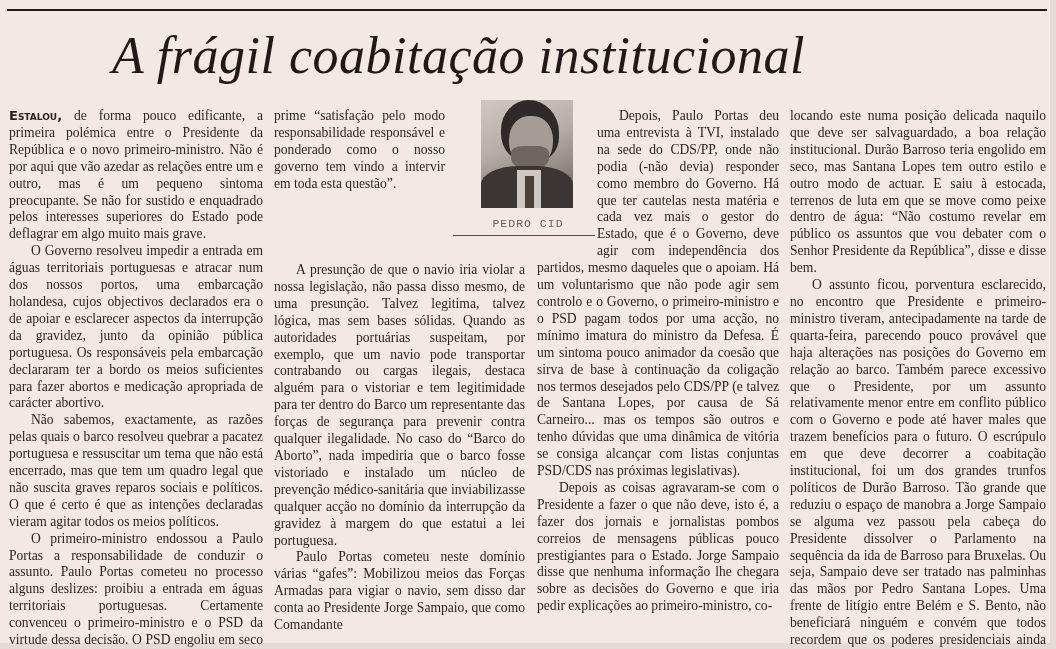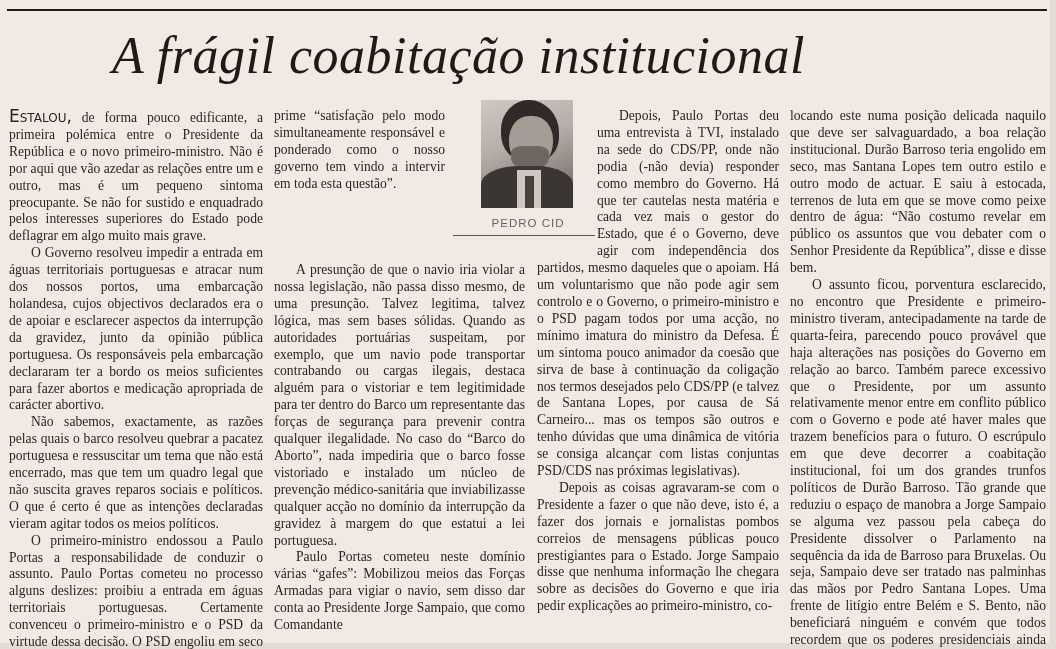--- a/index.html
+++ b/index.html
@@ -28,21 +28,21 @@
   .col {
     position: absolute;
     font-family: "Liberation Serif", "DejaVu Serif", serif;
     font-size: 13.6px; line-height: 16.9px;
     text-align: justify; color: #2b2523;
   }
   .col p { margin: 0; text-indent: 0; }
   .col p.ind { text-indent: 22px; }
   .lead {
     font-family: "DejaVu Sans", "Liberation Sans", sans-serif;
-    font-weight: normal; font-variant: small-caps; font-size: 17px;
+    font-weight: bold; font-variant: small-caps; font-size: 13px;
     color: #2a1f1c;
   }
   .c1 { left: 9px;   top: 108px; width: 254px; }
   .c2 { left: 274px; top: 108px; width: 251px; }
   .c3 { left: 597px; top: 108px; width: 182px; }
   .c4 { left: 790px; top: 108px; width: 256px; }
   .float-photo {
     float: right; width: 176px; height: 164px; margin: -10px -104px 0 8px;
   }
   .photo {
@@ -69,21 +69,21 @@
   .photo .shirt {
     position: absolute; left: 36px; top: 70px; width: 24px; height: 40px;
     background: #cfc7c1;
   }
   .photo .tie {
     position: absolute; left: 44px; top: 76px; width: 9px; height: 34px;
     background: #4a403c;
   }
   .byline {
     position: absolute; left: 453px; top: 217px; width: 150px; text-align: center;
-    font-family: Liberation Sans, sans-serif;
+    font-family: Liberation Mono, monospace;
     font-size: 11.5px; letter-spacing: 1px; color: #6a5f5a;
   }
   .byline-rule {
     position: absolute; left: 453px; top: 235px; width: 142px; height: 1px;
     background: #5a514c;
   }
 </style>
 </head>
 <body>
 
@@ -94,21 +94,21 @@
 
   <div class="col c1">
     <p><span class="lead">Estalou,</span><span> de forma pouco edificante, a primeira polémica entre o Presidente da República e o novo primeiro-ministro. Não é por aqui que vão azedar as relações entre um e outro, mas é um pequeno sintoma preocupante. Se não for sustido e enquadrado pelos interesses superiores do Estado pode deflagrar em algo muito mais grave.</span></p>
     <p class="ind">O Governo resolveu impedir a entrada em águas territoriais portuguesas e atracar num dos nossos portos, uma embarcação holandesa, cujos objectivos declarados era o de apoiar e esclarecer aspectos da interrupção da gravidez, junto da opinião pública portuguesa. Os responsáveis pela embarcação declararam ter a bordo os meios suficientes para fazer abortos e medicação apropriada de carácter abortivo.</p>
     <p class="ind">Não sabemos, exactamente, as razões pelas quais o barco resolveu quebrar a pacatez portuguesa e ressuscitar um tema que não está encerrado, mas que tem um quadro legal que não suscita graves reparos sociais e políticos. O que é certo é que as intenções declaradas vieram agitar todos os meios políticos.</p>
     <p class="ind">O primeiro-ministro endossou a Paulo Portas a responsabilidade de conduzir o assunto. Paulo Portas cometeu no processo alguns deslizes: proibiu a entrada em águas territoriais portuguesas. Certamente convenceu o primeiro-ministro e o PSD da virtude dessa decisão. O PSD engoliu em seco e fez um comunicado em que ex-</p>
   </div>
 
   <div class="col c2">
     <div class="float-photo"></div>
-    <p>prime “satisfação pelo modo simultaneamente responsável e ponderado como o nosso governo tem vindo a intervir em toda esta questão”.</p>
+    <p>prime “satisfação pelo modo responsabilidade responsável e ponderado como o nosso governo tem vindo a intervir em toda esta questão”.</p>
     <p class="ind" style="clear:both;">A presunção de que o navio iria violar a nossa legislação, não passa disso mesmo, de uma presunção. Talvez legitima, talvez lógica, mas sem bases sólidas. Quando as autoridades portuárias suspeitam, por exemplo, que um navio pode transportar contrabando ou cargas ilegais, destaca alguém para o vistoriar e tem legitimidade para ter dentro do Barco um representante das forças de segurança para prevenir contra qualquer ilegalidade. No caso do “Barco do Aborto”, nada impediria que o barco fosse vistoriado e instalado um núcleo de prevenção médico-sanitária que inviabilizasse qualquer acção no domínio da interrupção da gravidez à margem do que estatui a lei portuguesa.</p>
     <p class="ind">Paulo Portas cometeu neste domínio várias “gafes”: Mobilizou meios das Forças Armadas para vigiar o navio, sem disso dar conta ao Presidente Jorge Sampaio, que como Comandante</p>
   </div>
 
   <div class="photo">
     <div class="head"></div>
     <div class="face"></div>
     <div class="beard"></div>
     <div class="suit"></div>
     <div class="shirt"></div>

